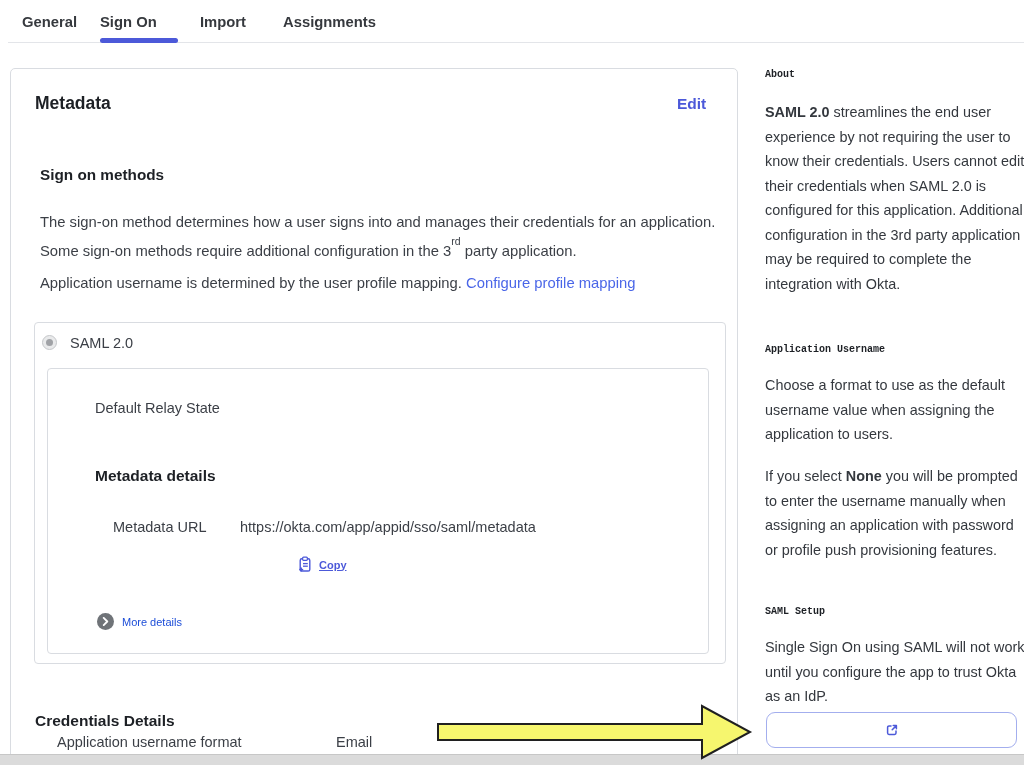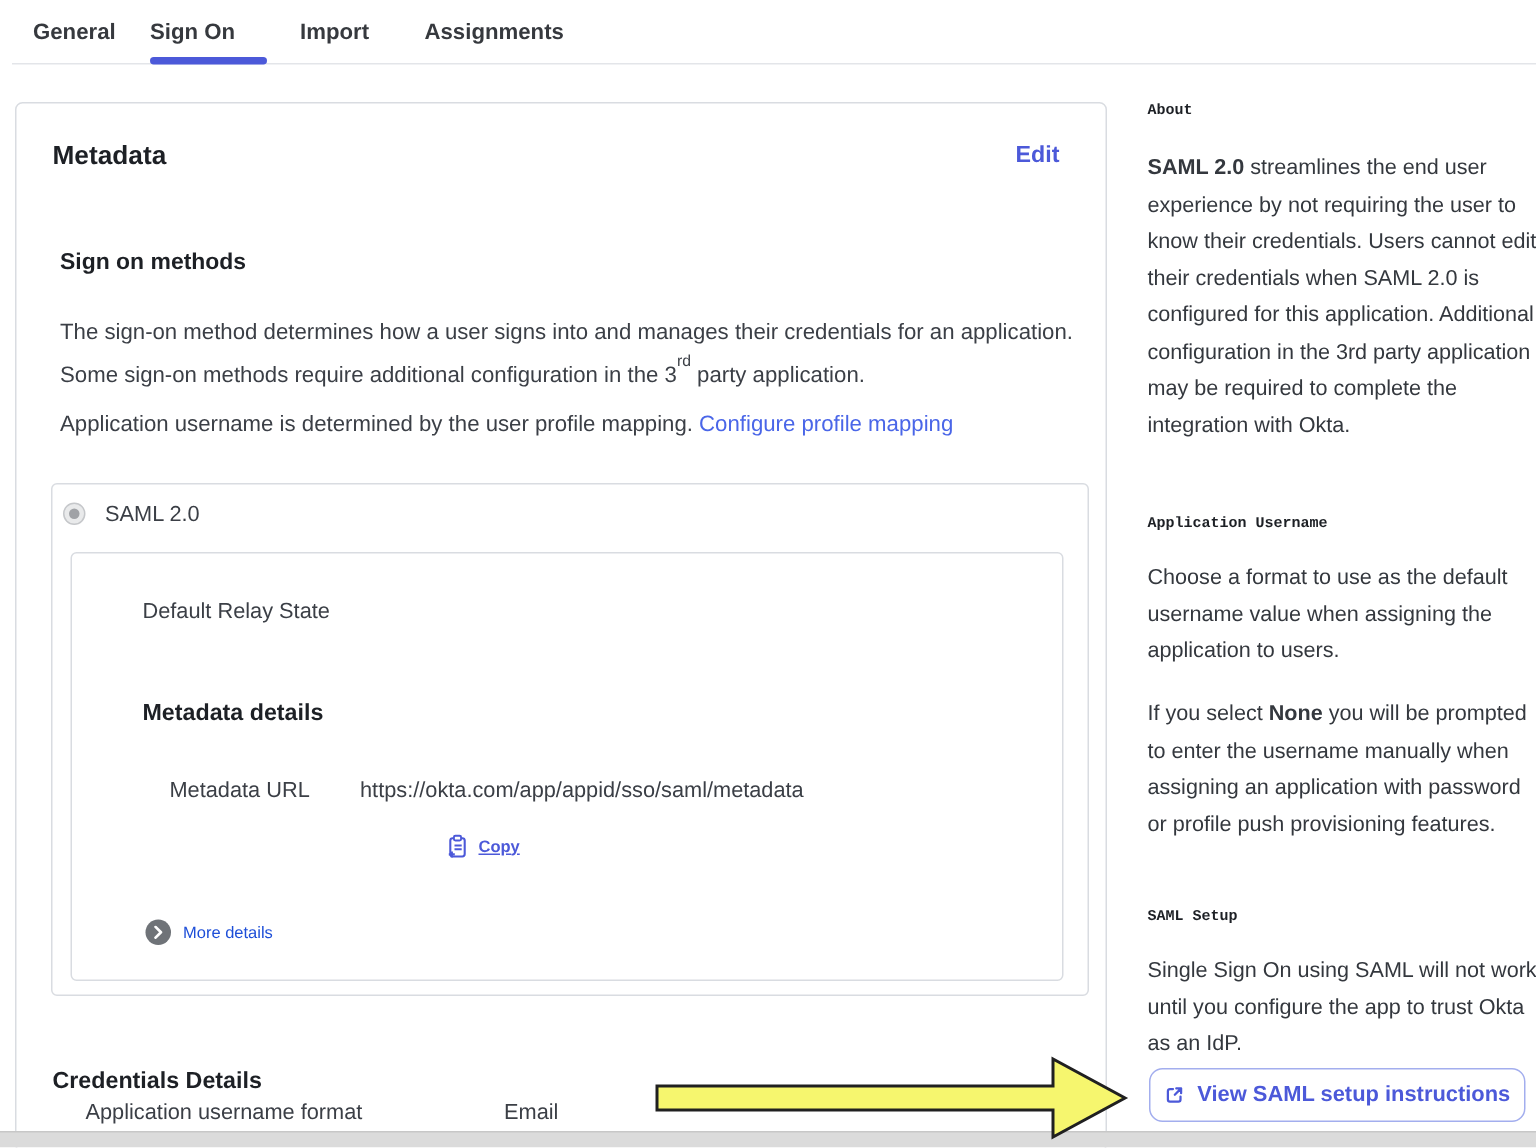--- a/index.html
+++ b/index.html
@@ -121,20 +121,19 @@
 </div>
 
 <div class="abs side-h" style="left:765px;top:606px;">SAML Setup</div>
 <div class="abs side-p" style="left:765px;top:635px;">Single Sign On using SAML will not work until you configure the app to trust Okta as an IdP.</div>
 
 <button class="abs setup-btn" style="left:766px;top:712px;">
   <svg width="14" height="14" viewBox="0 0 14 14">
     <path d="M6 3 H4 C3.2 3 2.6 3.6 2.6 4.4 V10 C2.6 10.8 3.2 11.4 4 11.4 H9.6 C10.4 11.4 11 10.8 11 10 V8" fill="none" stroke="#4c59d9" stroke-width="1.5" stroke-linecap="round"></path>
     <path d="M8.2 2.6 H11.4 V5.8 M11.4 2.6 L7.2 6.8" fill="none" stroke="#4c59d9" stroke-width="1.5" stroke-linecap="round" stroke-linejoin="round"></path>
   </svg>
-  <span>View SAML setup instructions</span>
 </button>
 
 <div class="abs bottom-strip" style="left:0;top:754px;width:1024px;height:11px;z-index:5;"></div>
 
 <svg class="abs" style="left:430px;top:700px;z-index:10;" width="330" height="66" viewBox="0 0 330 66">
   <polygon points="8,24 272,24 272,6 320,32 272,58 272,40 8,40" stroke="#202020" stroke-width="2" stroke-linejoin="miter" fill="#f6f66e"></polygon>
 </svg>
 
 </body></html>

